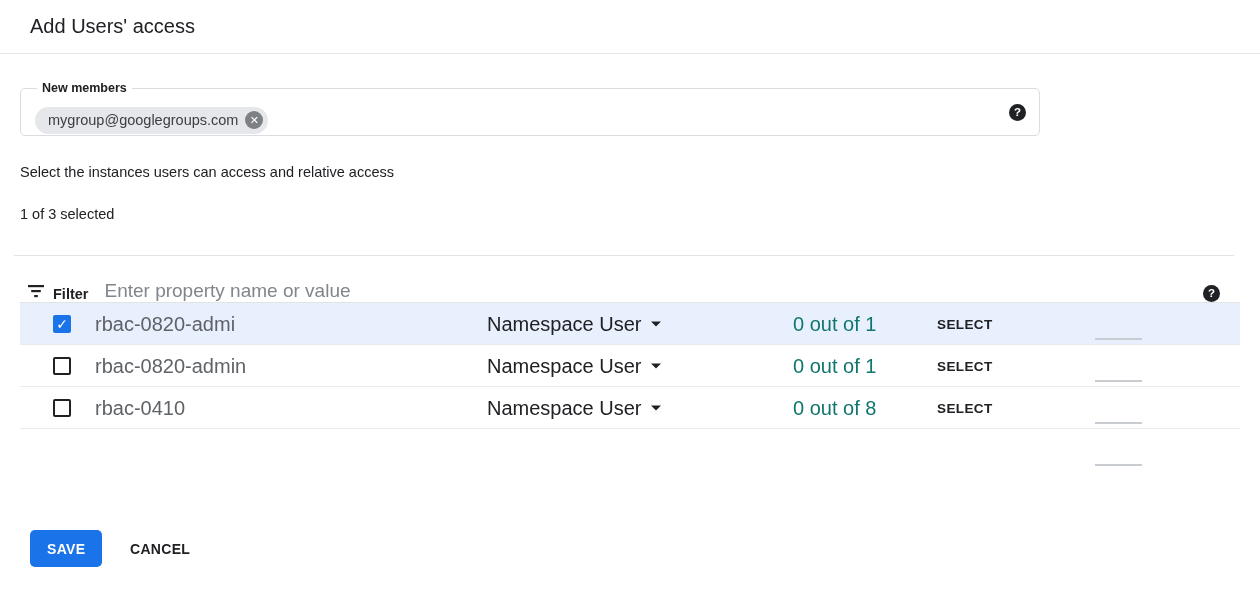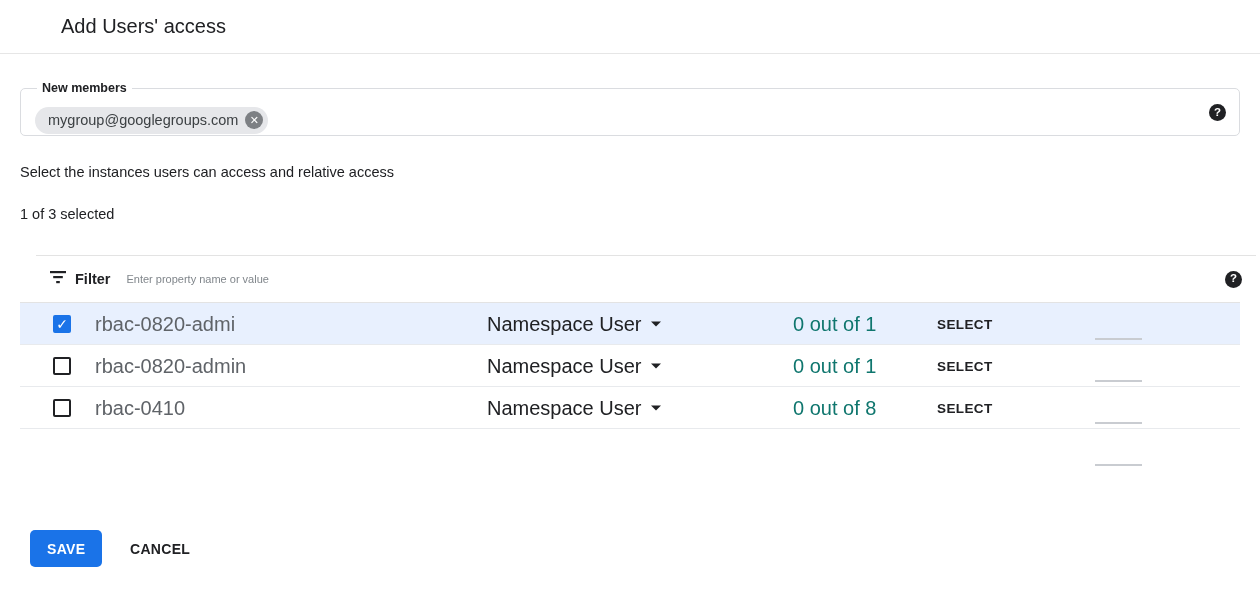--- a/index.html
+++ b/index.html
@@ -1,46 +1,46 @@
 <!DOCTYPE html>
 <html><head>
 <meta charset="utf-8">
 <style>
   * { margin:0; padding:0; box-sizing:border-box; }
   html,body { background:#fff; }
   body { font-family:"Liberation Sans","DejaVu Sans",sans-serif; color:#202124; }
   .canvas { position:relative; width:1260px; height:613px; background:#fff; overflow:hidden; }
 
-  .page-title { position:absolute; left:30px; top:15px; font-size:20px; color:#202124;margin-left:31px; }
+  .page-title { position:absolute; left:30px; top:15px; font-size:20px; color:#202124; }
   .title-divider { position:absolute; left:0; top:53px; width:1260px; height:1px; background:#e6e6e6; }
 
   
-  .members-field { position:absolute; left:20px; top:88px; width:1220px; height:48px;
+  .members-field { position:absolute; left:20px; top:88px; width:1020px; height:48px;
     border:1px solid #dadce0; border-radius:5px; display:flex; align-items:center; padding:0 14px; }
   .members-label { position:absolute; left:16px; top:-9px; background:#fff; padding:0 5px;
     font-size:12.5px; font-weight:bold; color:#202124; line-height:17px; }
   .chip { display:inline-flex; align-items:center; background:#e6e7ea; border-radius:14px;
     height:27px; padding:0 5px 0 13px; font-size:14.5px; color:#3c4043;margin-top:16px; }
   .chip-close { width:18px; height:18px; border-radius:50%; background:#7d8084; color:#fff;
     font-size:11px; font-weight:bold; display:inline-flex; align-items:center; justify-content:center;
     margin-left:7px; cursor:pointer; line-height:1; }
   .help-icon { width:17px; height:17px; border-radius:50%; background:#202124; color:#fff;
     font-size:11.5px; font-weight:bold; display:inline-flex; align-items:center; justify-content:center;
     cursor:pointer; line-height:1; }
   .members-help { position:absolute; right:13px; top:15px; }
 
   .instructions { position:absolute; left:20px; top:164px; font-size:14.5px; color:#202124; }
   .selection-summary { position:absolute; left:20px; top:206px; font-size:14.5px; color:#202124; }
 
   
-  .filter-bar { position:absolute; left:36px; top:255px; width:1220px; height:47px;
-    border-top:1px solid #e3e3e3; display:flex; align-items:center; padding:0 14px; }
+  .filter-bar { position:absolute; left:14px; top:255px; width:1220px; height:47px;
+    border-top:1px solid #e3e3e3; display:flex; align-items:flex-end; padding:0 14px; }
   .filter-icon { display:inline-block; margin-right:9px; }
   .filter-label { font-size:14.5px; font-weight:bold; color:#202124; margin-right:16px; }
-  .filter-input { flex:1; border:none; outline:none; font-size:11px; color:#be185d;
+  .filter-input { flex:1; border:none; outline:none; font-size:19px; color:#be185d;
     font-family:"Liberation Sans","DejaVu Sans",sans-serif; background:transparent; }
   .filter-input::placeholder { color:#80868b; opacity:1; }
 
   
   .table { position:absolute; left:20px; top:302px; width:1220px; border-top:1px solid #e3e3e3; }
   .thead { position:relative; height:36px; background:#f8f9fa; border-bottom:1px solid #e0e0e0; }
   .hcell { position:absolute; top:0; height:36px; display:flex; align-items:center;
     font-size:13px; color:#5f6368; }
   .h-name { left:75px; } .h-role { left:467px; } .h-ns { left:710px; }
   .row { position:relative; height:42px; border-bottom:1px solid #e8eaed; background:#fff; }

